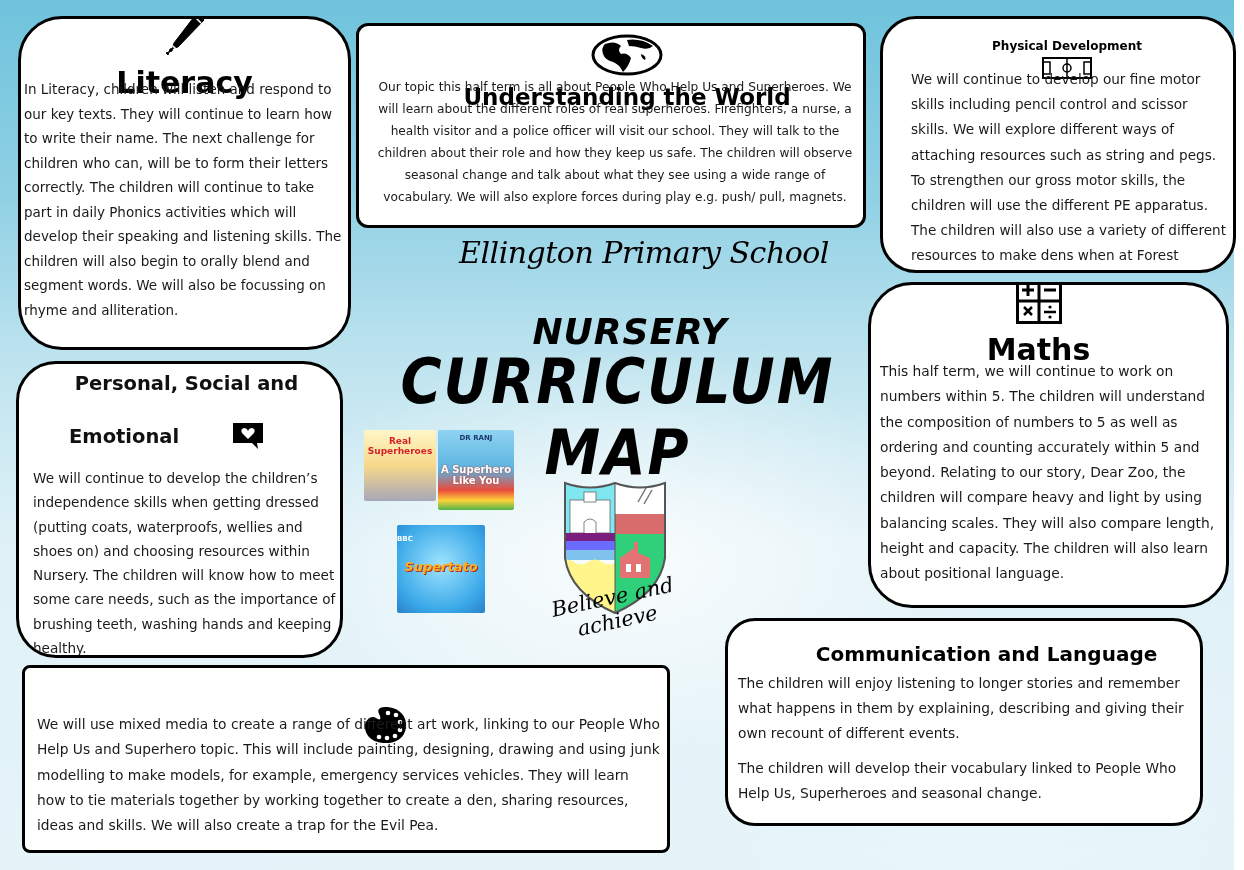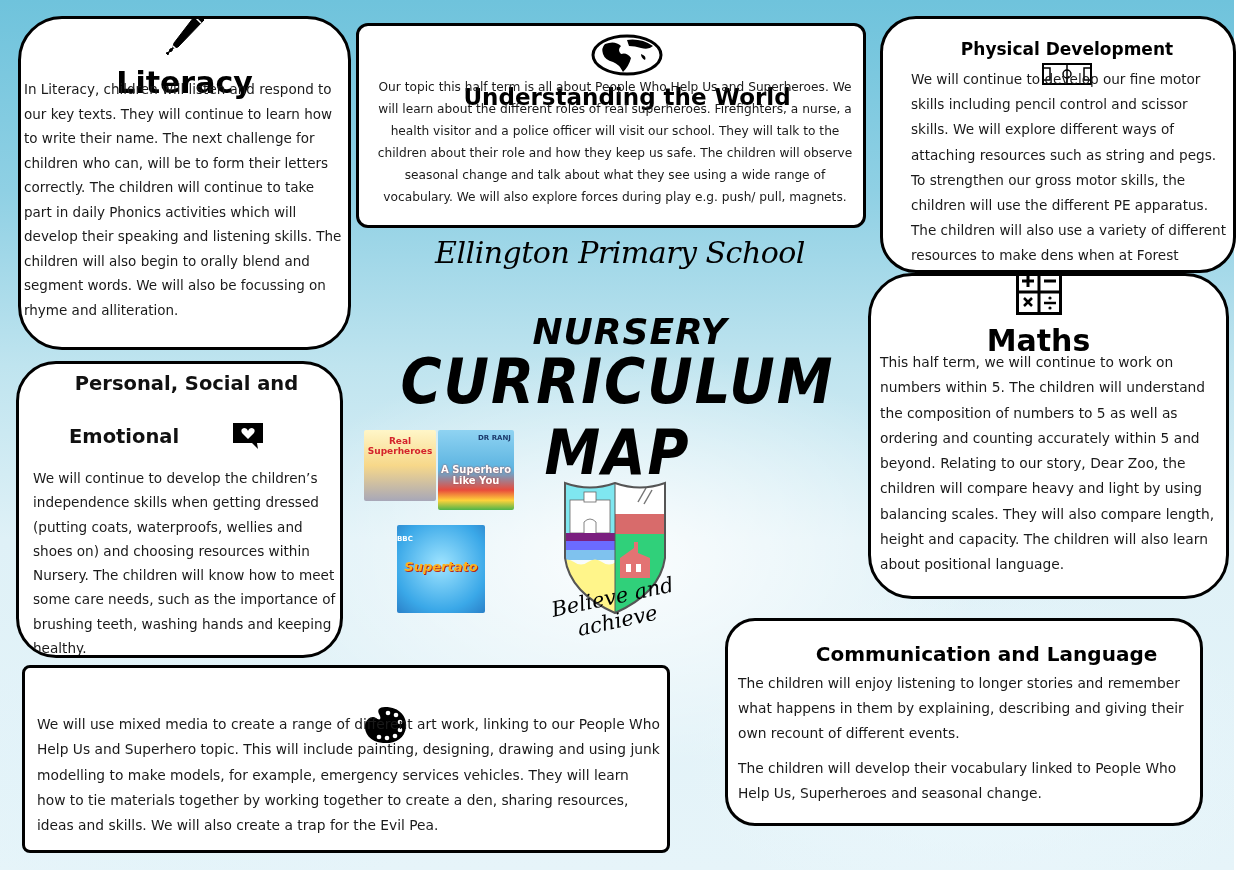--- a/index.html
+++ b/index.html
@@ -31,55 +31,55 @@
   
   #literacy { left:18px; top:16px; width:333px; height:334px; border-radius:44px; }
   #literacy h2 { font-size:30px; padding-top:14px; height:44px; }
   #literacy .body { padding:0 4px 0 3px; font-size:13.5px; line-height:24.5px; }
   
   #utw { left:356px; top:23px; width:510px; height:205px; border-radius:12px; }
   #utw h2 { font-size:23px; padding-top:8px; height:40px; justify-content:flex-start; padding-left:32px; }
   #utw .body { padding:2px 10px 0 18px; font-size:12.2px; line-height:22px;text-align:center; }
   
   #physical { left:880px; top:16px; width:356px; height:257px; border-radius:36px; }
-  #physical h2 { font-size:17px; padding-top:20px; height:28px; justify-content:flex-start; padding-left:18px; gap:4px; }
+  #physical h2 { font-size:12px; padding-top:20px; height:28px; justify-content:flex-start; padding-left:18px; gap:4px; }
   #physical .body { padding:0 4px 0 28px; font-size:13.6px; line-height:25.2px; }
   
-  #maths { left:868px; top:273px; width:361px; height:326px; border-radius:44px; }
+  #maths { left:868px; top:282px; width:361px; height:326px; border-radius:44px; }
   #maths h2 { font-size:30px; padding-top:12px; height:50px; padding-right:20px; }
   #maths .body { padding:12px 6px 0 9px; font-size:13.8px; line-height:25.3px; }
   
   #pse { left:16px; top:361px; width:327px; height:297px; border-radius:40px; }
   #pse .t1 { font-size:19.5px; font-weight:bold; text-align:center; padding-top:8px; padding-left:14px; height:36px; }
   #pse .t2 { font-size:19.5px; font-weight:bold; padding-left:50px; height:44px; display:flex; align-items:center; gap:52px; padding-top:6px; }
   #pse .body { padding:8px 2px 0 14px; font-size:13.6px; line-height:24.3px; }
   
   #eaad { left:22px; top:665px; width:648px; height:188px; border-radius:8px; }
   #eaad h2 { font-size:20px; padding-top:10px; height:34px; padding-left:78px; gap:36px; }
   #eaad .body { padding:0 6px 0 12px; font-size:13.8px; line-height:25.3px; }
   
   #cl { left:725px; top:618px; width:478px; height:208px; border-radius:30px; }
   #cl h2 { font-size:20px; padding-top:16px; height:34px; justify-content:center; padding-left:45px; }
   #cl .body { padding:0 8px 0 10px; font-size:13.8px; line-height:25px; }
   #cl .body p { margin:0 0 10px 0; }
 
   .center-title { position:absolute; text-align:center; color:#000; }
-  #school-name { left:430px; top:235px; width:380px; font-family:"DejaVu Serif", serif; font-style:italic; font-size:30px; letter-spacing:-0.5px; }
+  #school-name { left:454px; top:235px; width:380px; font-family:"DejaVu Serif", serif; font-style:italic; font-size:30px; letter-spacing:-0.5px; }
   #nursery { left:520px; top:280px; width:220px; font-family:"DejaVu Sans", sans-serif; font-weight:bold; font-style:italic; font-size:36px; letter-spacing:1px; filter:blur(0.6px);margin-top:31px; }
   #curriculum { left:370px; top:352px; width:495px; font-family:"DejaVu Sans", sans-serif; font-weight:bold; font-style:italic; font-size:56px; letter-spacing:2px; transform:scaleY(1.1); }
   #motto { left:515px; top:585px; width:200px; font-family:"DejaVu Serif", serif; font-style:italic; font-size:21px; transform:rotate(-12deg); }
 
   .book { position:absolute; border-radius:2px; overflow:hidden; }
   #book1 { left:364px; top:430px; width:72px; height:71px; background:linear-gradient(180deg,#fff6c8 0%, #f7d88a 50%, #a7a7b8 100%); }
   #book2 { left:438px; top:430px; width:76px; height:80px; background:linear-gradient(180deg,#8fd3f2 0%, #5bb3e0 50%, #e84b3c 75%, #ffd23a 88%, #4fb44a 100%); }
   #book3 { left:397px; top:525px; width:88px; height:88px; background:radial-gradient(circle at 50% 45%, #9fe4ff 0%, #3aa8e8 70%, #2a80c8 100%); }
   .book .lbl { position:absolute; left:0; right:0; text-align:center; font-weight:bold; font-size:9px; }
   #book1 .lbl { top:6px; color:#d4232b; }
   #book2 .lbl { top:34px; color:#fff; font-size:10px; text-shadow:0 0 2px #c0392b; }
-  #book2 .lbl2 { position:absolute; left:0; right:0; top:4px; text-align:left; font-size:7px; color:#1b3a6b; font-weight:bold;padding-left:40px; }
+  #book2 .lbl2 { position:absolute; left:0; right:0; top:4px; text-align:center; font-size:7px; color:#1b3a6b; font-weight:bold; }
   #book3 .lbl { top:34px; color:#ffb21a; font-size:13px; font-style:italic; text-shadow:1px 1px 0 #b3261e; }
   #book3 .lbl2 { position:absolute; left:0; right:0; top:10px; text-align:left; font-size:7px; color:#fff; font-weight:bold; }
 
   #crest { position:absolute; left:560px; top:478px; width:110px; height:140px; }
 
   .icon svg { display:block; }
 </style>
 </head>
 <body>
 

